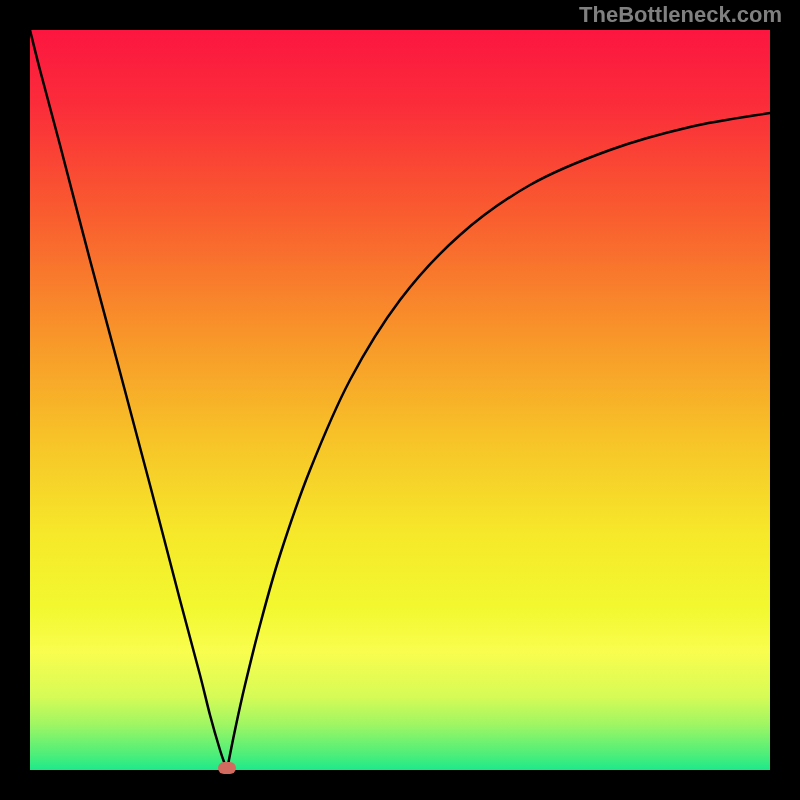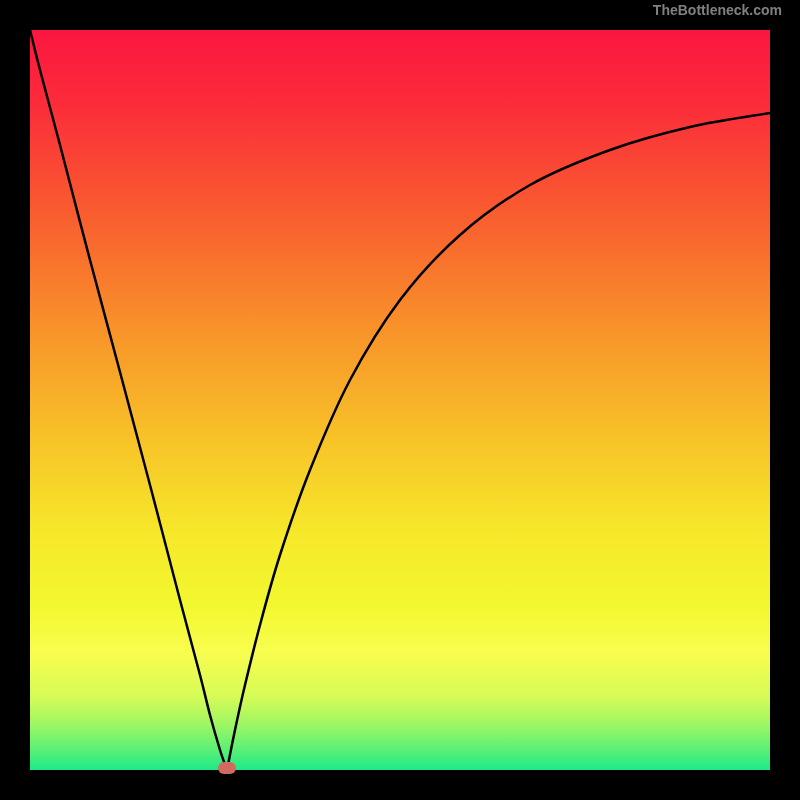--- a/index.html
+++ b/index.html
@@ -9,21 +9,21 @@
     height: 800px;
     background: #000;
     font-family: Arial, Helvetica, sans-serif;
     position: relative;
   }
   .watermark {
     position: absolute;
     top: 2px;
     right: 18px;
     color: #808080;
-    font-size: 14px;
+    font-size: 22px;
     font-weight: bold;
     z-index: 10;
   }
   .plot-frame {
     position: absolute;
     left: 30px;
     top: 30px;
     width: 740px;
     height: 740px;
     background: #000;

